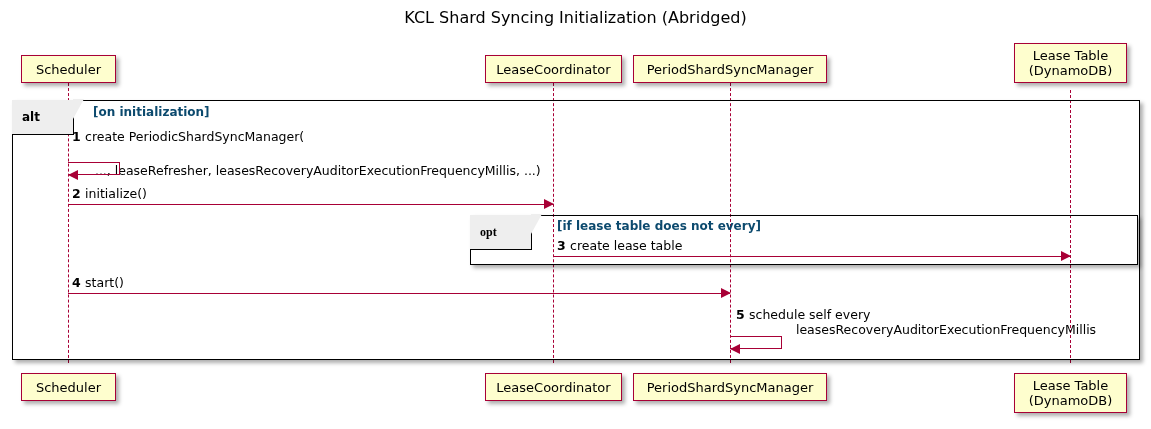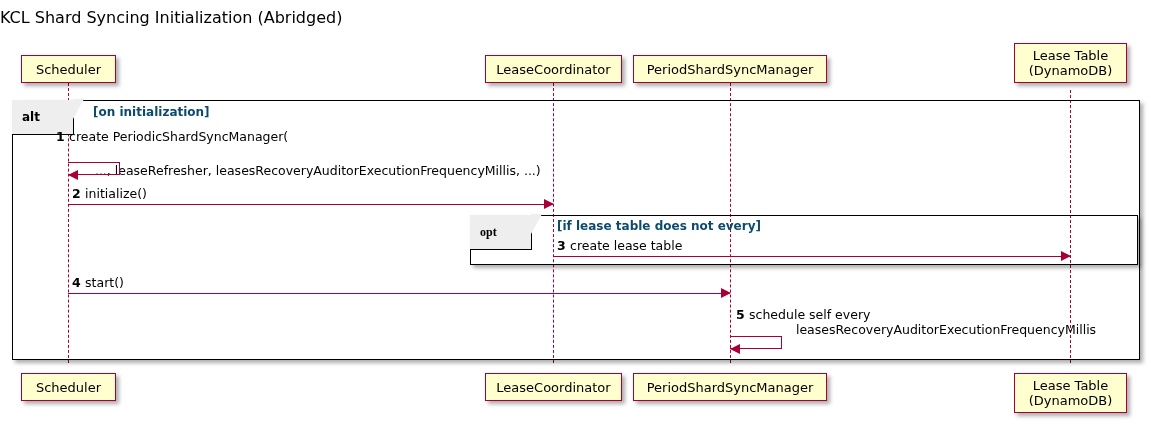--- a/index.html
+++ b/index.html
@@ -17,21 +17,21 @@
     background: #FFFFFF;
     overflow: hidden;
   }
 
   
   .title {
     position: absolute;
     left: 0;
     top: 8px;
     width: 1151px;
-    text-align: left;
+    text-align: center;
     font-size: 16px;
     color: #000000;
     font-family: "DejaVu Sans", sans-serif;
     white-space: nowrap;
   }
 
   
   .participant {
     position: absolute;
     box-sizing: border-box;
@@ -176,21 +176,21 @@
     <span>LeaseCoordinator</span>
   </div>
   <div class="participant" style="left:633px; top:373px; width:194px; height:28px;">
     <span>PeriodShardSyncManager</span>
   </div>
   <div class="participant" style="left:1014px; top:373px; width:113px; height:40px;">
     <span>Lease Table
 (DynamoDB)</span>
   </div>
 
-  <div class="msg-label" style="left:56px; top:129px;"><span class="msg-num">1 </span><span>create PeriodicShardSyncManager(</span></div>
+  <div class="msg-label" style="left:72px; top:129px;"><span class="msg-num">1 </span><span>create PeriodicShardSyncManager(</span></div>
   <div class="msg-label" style="left:83px; top:144px;margin-top:19px;">   ..., leaseRefresher, leasesRecoveryAuditorExecutionFrequencyMillis, ...)</div>
   <div class="self-msg" style="left:68px; top:162px; width:52px; height:13px;"></div>
   <div class="msg-head left" style="left:68px; top:170px;"></div>
 
   <div class="msg-label" style="left:72px; top:186px;"><span class="msg-num">2 </span><span>initialize()</span></div>
   <div class="msg-line" style="left:68px; top:204px; width:485px;"></div>
   <div class="msg-head right" style="left:544px; top:199px;"></div>
 
   <div class="msg-label" style="left:557px; top:238px;"><span class="msg-num">3 </span><span>create lease table</span></div>
   <div class="msg-line" style="left:553px; top:256px; width:517px;"></div>

